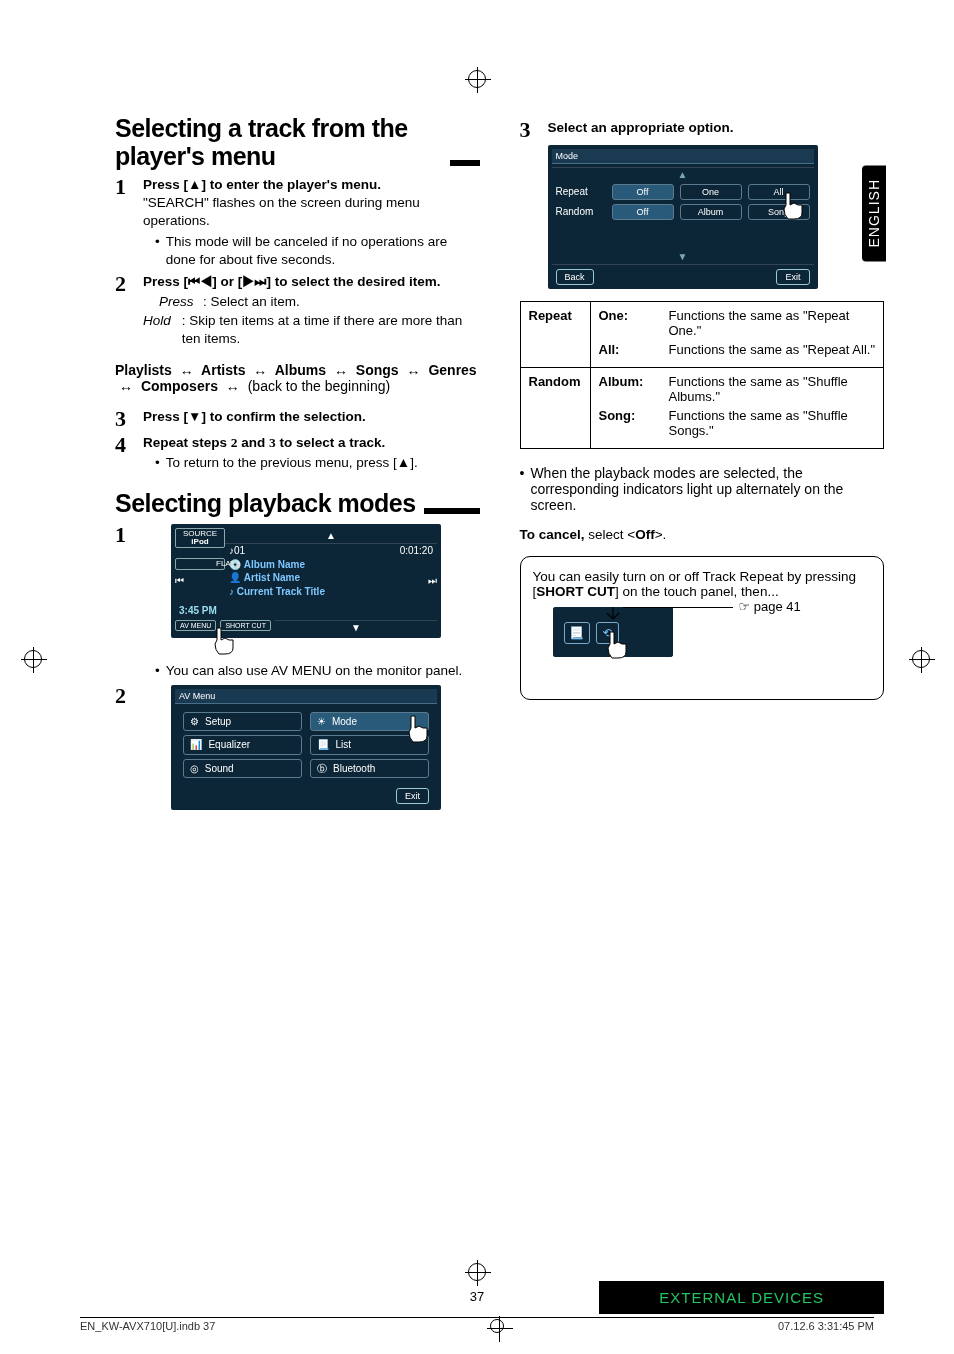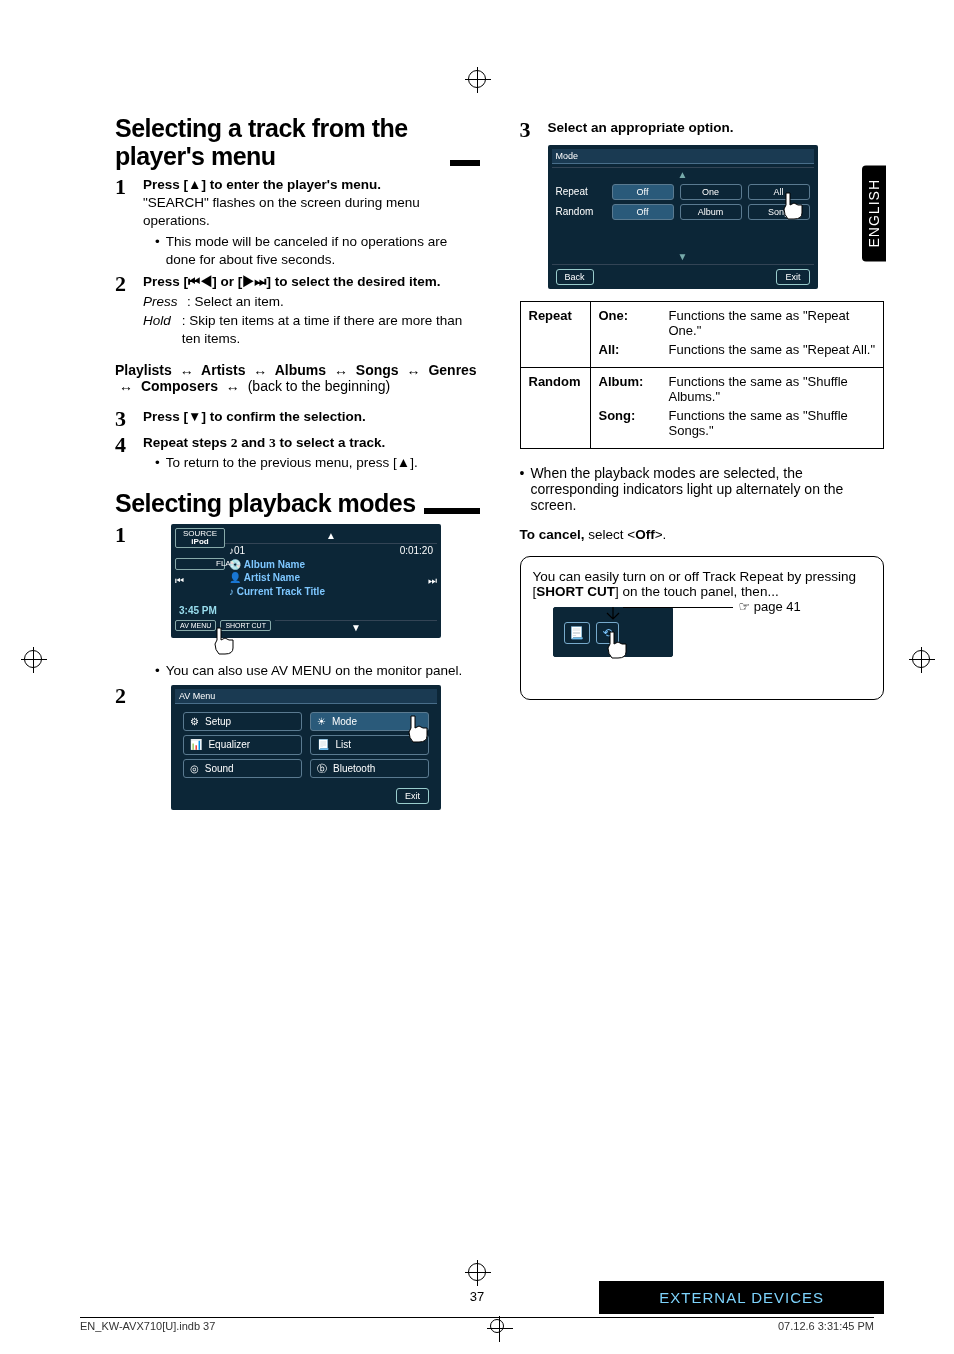--- a/index.html
+++ b/index.html
@@ -82,21 +82,21 @@
   .def-sub { display:flex; gap:14px; margin-bottom:4px;}
   .def-sub .k { font-weight:bold; width:56px;}
   .def-sub .v { flex:1;}
 
   .callout-box { border:1px solid #000; border-radius:10px; padding:12px; font-size:13.5px; position:relative;}
   .callout-inner-scr { margin-top:8px; margin-left:20px; border:1px solid #0c2637; background:#0c2637; width:120px; height:50px; position:relative; border-radius:2px;}
 
   
   .lang-tab { position:absolute; right:-2px; top:50px; background:#000; color:#fff; writing-mode:vertical-rl; transform:rotate(180deg); padding:14px 4px; font-size:14px; letter-spacing:1px; border-radius:0 4px 4px 0;}
 
-  .footer-bar { position:absolute; bottom:40px; right:70px; background:#000; color:#7dd3fc; font-size:15px; padding:8px 60px; letter-spacing:1px;margin-left:36px;}
+  .footer-bar { position:absolute; bottom:40px; right:70px; background:#000; color:#22c55e; font-size:15px; padding:8px 60px; letter-spacing:1px;margin-left:36px;}
   .page-num { position:absolute; bottom:50px; left:50%; transform:translateX(-50%); font-size:13px;}
 
   .print-footer { position:absolute; bottom:18px; left:80px; right:80px; display:flex; justify-content:space-between; font-size:11px; color:#333; border-top:1px solid #000; padding-top:2px;}
 
 </style>
 </head>
 <body>
 
 <div class="crop-mark-top"><span class="inner-crosshair"></span></div>
 <div class="crop-mark-bottom"><span class="inner-crosshair"></span></div>
@@ -123,21 +123,21 @@
               <span>This mode will be canceled if no operations are done for about five seconds.</span>
             </div>
         </div>
       </div>
 
       <div class="step">
         <div class="step-num">2</div>
         <div class="step-body">
           <strong>Press [⏮◀] or [▶⏭] to select the desired item.</strong><br>
           <div style="display:flex; gap:4px; margin-top:2px;">
-            <em style="width:40px;">Press</em>
+            <em style="width:40px;margin-left:16px;">Press</em>
             <span>: Select an item.</span>
           </div>
           <div style="display:flex; gap:4px;">
             <em style="width:40px;">Hold</em>
             <span>: Skip ten items at a time if there are more than ten items.</span>
           </div>
         </div>
       </div>
 
       <div class="nav-sequence">

